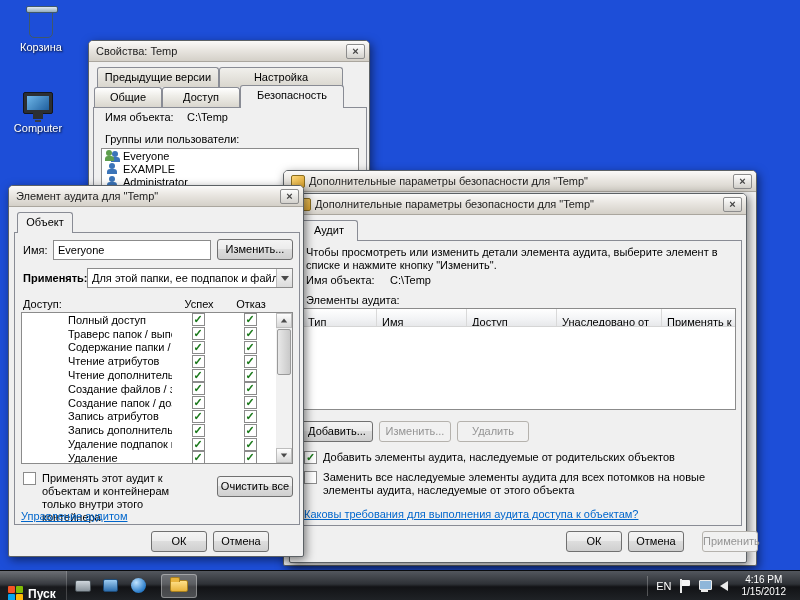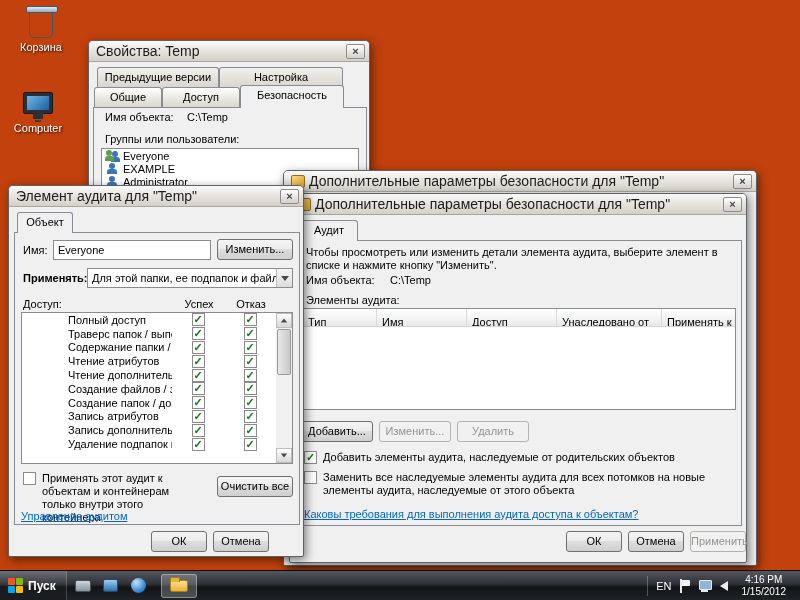--- a/index.html
+++ b/index.html
@@ -1,32 +1,32 @@
 <!DOCTYPE html>
 <html><head>
 <meta charset="utf-8">
 <style>
   * { margin:0; padding:0; box-sizing:border-box; }
   html,body { width:800px; height:600px; }
   body { font-family:"Liberation Sans", sans-serif; font-size:11px; color:#000; overflow:hidden; }
-  #screen { position:relative; width:800px; height:600px; background:#c2410c; overflow:hidden; }
+  #screen { position:relative; width:800px; height:600px; background:#1d4ed8; overflow:hidden; }
 
   
   .desk-icon { position:absolute; width:70px; text-align:center; color:#fff; }
   .desk-icon .lbl { display:block; margin-top:3px; text-shadow:1px 1px 2px rgba(0,0,0,.85); font-size:11px; }
   .bin { position:relative; width:24px; height:28px; margin:0 auto; background:linear-gradient(90deg,#8ea8bc,#e2eef7 35%,#76920a6 60%,#7e99ad); border:1px solid #3f586b; border-radius:3px 3px 5px 5px; }
   .bin::before { content:""; position:absolute; left:-4px; top:-5px; width:30px; height:5px; background:linear-gradient(#dfeaf2,#93abbd); border:1px solid #3f586b; border-radius:2px; }
   .monitor { position:relative; width:30px; height:22px; margin:0 auto; background:#2c2f33; border:1px solid #14161a; border-radius:2px; }
   .monitor::before { content:""; position:absolute; left:3px; top:3px; right:3px; bottom:3px; background:linear-gradient(135deg,#6fb7e8,#1f5f9e); }
   .monitor::after { content:""; position:absolute; left:9px; bottom:-6px; width:10px; height:6px; background:#2c2f33; box-shadow:0 5px 0 -2px #3a3d42; }
 
   
   .window { position:absolute; background:#f0f0f0; border:1px solid #5c6165; border-radius:5px 5px 2px 2px; box-shadow:2px 3px 10px rgba(0,0,0,.5); }
   .titlebar { height:21px; display:flex; align-items:center; gap:4px; padding:0 4px 0 7px; background:linear-gradient(#fbfaf9,#e9e6e1 45%,#d4d0c8); border-bottom:1px solid #aaa69e; border-radius:4px 4px 0 0; }
-  .titlebar .title { flex:1; font-size:14px; color:#1c1c1c; white-space:nowrap; overflow:hidden; }
+  .titlebar .title { flex:1; font-size:11px; color:#1c1c1c; white-space:nowrap; overflow:hidden; }
   .win-ico { width:14px; height:13px; background:linear-gradient(135deg,#ffd97a,#d8a02c); border:1px solid #8a6d1f; border-radius:2px; flex:0 0 14px; }
   .closebtn { width:19px; height:15px; border:1px solid #8c8c8c; border-radius:2px; background:linear-gradient(#fefefe,#d3d1cc); font-size:11px; line-height:12px; text-align:center; color:#444; font-weight:bold; cursor:default; }
 
   .tab { position:absolute; height:20px; line-height:19px; text-align:center; background:linear-gradient(#ffffff,#efeee9 40%,#d9d6ce); border:1px solid #898c95; border-bottom:none; border-radius:3px 3px 0 0; font-size:11px; z-index:2; }
   .tab.back { z-index:1; background:linear-gradient(#f1f0ec,#d9d6ce); }
   .tab.active { background:#f0f0f0; z-index:3; }
   .panel { position:absolute; border:1px solid #898c95; background:#f0f0f0; }
 
   .btn { position:absolute; border:1px solid #707070; border-radius:3px; background:linear-gradient(#f4f4f4,#ececec 45%,#dddddd 50%,#cfcfcf); font-size:11px; text-align:center; line-height:19px; height:21px; }
   .btn.disabled { color:#949494; border-color:#b5b2ad; background:#f1f1f1; }
@@ -65,21 +65,21 @@
   
   .audit-table { position:absolute; background:#fff; border:1px solid #8b8b8b; }
   .thead { display:flex; height:18px; background:linear-gradient(#ffffff,#f2f3f5 60%,#e7e8ea); border-bottom:1px solid #d5d5d5; }
   .th { border-right:1px solid #d9d9d9; padding:7px 5px; font-size:11px; white-space:nowrap; overflow:hidden; }
 
   .cbrow { position:absolute; display:flex; gap:6px; align-items:flex-start; }
   .cbrow .cbl { font-size:11px; line-height:13px; }
 
   
   #taskbar { position:absolute; left:0; bottom:0; width:800px; height:30px; background:linear-gradient(#53575e,#2e3136 45%,#121316 55%,#1f2226); border-top:1px solid #0a0b0d; z-index:100; display:flex; align-items:center; }
-  .startbtn { display:flex; align-items:center; gap:5px; height:30px; padding:0 10px 0 8px; background:linear-gradient(rgba(255,255,255,.14),rgba(255,255,255,.03) 50%,rgba(0,0,0,.15)); border-right:1px solid rgba(255,255,255,.18); color:#fff; font-weight:bold; font-size:12px; }
+  .startbtn { display:flex; align-items:flex-end; gap:5px; height:30px; padding:0 10px 0 8px; background:linear-gradient(rgba(255,255,255,.14),rgba(255,255,255,.03) 50%,rgba(0,0,0,.15)); border-right:1px solid rgba(255,255,255,.18); color:#fff; font-weight:bold; font-size:12px; }
   .winlogo { width:15px; height:15px; display:grid; grid-template-columns:7px 7px; grid-template-rows:7px 7px; gap:1px; }
   .winlogo span { border-radius:1px; }
   .ql { width:24px; height:24px; margin-left:4px; display:flex; align-items:center; justify-content:center; border-radius:3px; }
   .ql-ico1 { width:16px; height:12px; background:linear-gradient(#cfd6dc,#8a949c); border:1px solid #4a5258; border-radius:2px; }
   .ql-ico2 { width:15px; height:13px; background:linear-gradient(#9ecdf2,#2f6fae); border:1px solid #1d4a77; border-radius:2px; }
   .ql-ico3 { width:15px; height:15px; background:radial-gradient(circle at 35% 30%,#bfe3ff,#2a7cc9 70%,#155086); border-radius:50%; }
   .taskbtn { width:36px; height:24px; margin-left:10px; display:flex; align-items:center; justify-content:center; background:rgba(255,255,255,.22); border:1px solid rgba(255,255,255,.35); border-radius:3px; }
   .folder { position:relative; width:18px; height:12px; background:linear-gradient(#ffe08a,#e8b33c); border:1px solid #a87f1d; border-radius:1px 2px 2px 2px; }
   .folder::before { content:""; position:absolute; left:-1px; top:-4px; width:8px; height:4px; background:#e8b33c; border:1px solid #a87f1d; border-bottom:none; border-radius:2px 2px 0 0; }
   .tray { margin-left:auto; display:flex; align-items:center; gap:8px; padding-right:8px; color:#fff; }
@@ -178,21 +178,21 @@
       <span class="cb"></span>
       <span class="cbl">Заменить все наследуемые элементы аудита для всех потомков на новые элементы аудита, наследуемые от этого объекта</span>
     </div>
     <div class="cbrow" style="left:14px;top:257px;width:424px;">
       <span class="cb checked"></span>
       <span class="cbl">Добавить элементы аудита, наследуемые от родительских объектов</span>
     </div>
     <span class="link" style="left:14px;top:314px;">Каковы требования для выполнения аудита доступа к объектам?</span>
     <div class="btn" style="left:276px;top:337px;width:56px;">ОК</div>
     <div class="btn" style="left:338px;top:337px;width:56px;">Отмена</div>
-    <div class="btn disabled" style="left:400px;top:337px;width:56px;">Применить</div>
+    <div class="btn disabled" style="left:412px;top:337px;width:56px;">Применить</div>
   </div>
 
   <div class="window" style="left:8px;top:185px;width:296px;height:372px;z-index:40;">
     <div class="titlebar">
       <span class="title">Элемент аудита для "Temp"</span>
       <span class="closebtn">×</span>
     </div>
     <div class="tab active" style="left:8px;top:26px;width:56px;height:21px;">Объект</div>
     <div class="panel" style="left:5px;top:46px;width:286px;height:293px;"></div>
 
@@ -290,20 +290,29 @@
             <span class="plabel">Запись дополнительных атрибутов</span>
             <span class="pcell">
               <span class="cb checked"></span>
             </span>
             <span class="pcell">
               <span class="cb checked"></span>
             </span>
           </div>
         <div class="perm-row">
             <span class="plabel">Удаление подпапок и файлов</span>
+            <span class="pcell">
+              <span class="cb checked"></span>
+            </span>
+            <span class="pcell">
+              <span class="cb checked"></span>
+            </span>
+          </div>
+        <div class="perm-row">
+            <span class="plabel">Удаление</span>
             <span class="pcell">
               <span class="cb checked"></span>
             </span>
             <span class="pcell">
               <span class="cb checked"></span>
             </span>
           </div>
       </div>
       <div class="vscroll">
         <div class="sbtn">

